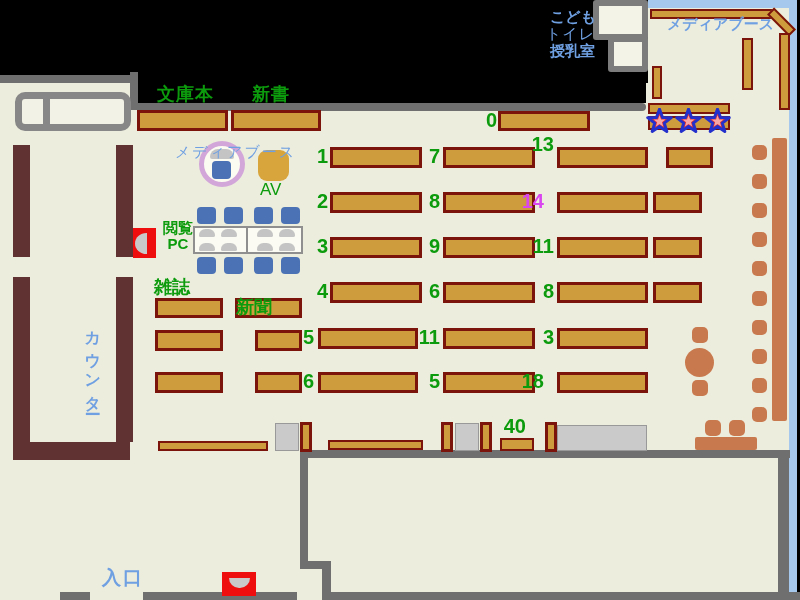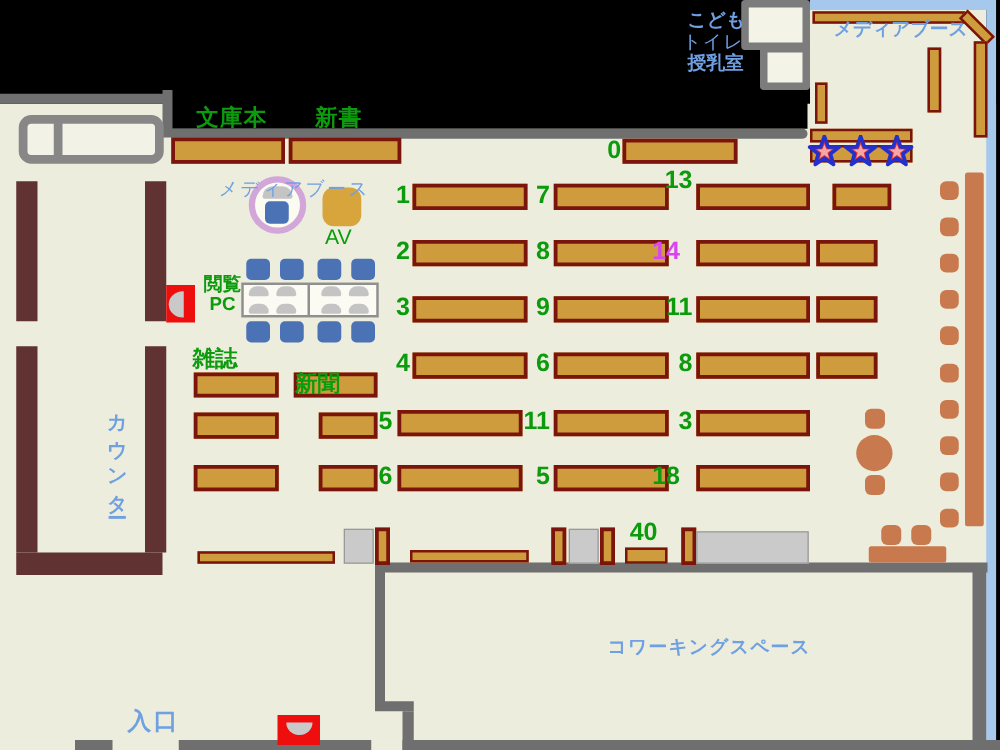--- a/index.html
+++ b/index.html
@@ -179,21 +179,20 @@
       <div class="lbl" style="left: 157px; top: 85px; font-size: 18px; font-weight: 700; color: rgb(12, 155, 12); letter-spacing: 1px;">文庫本</div>
       <div class="lbl" style="left: 252px; top: 85px; font-size: 18px; font-weight: 700; color: rgb(12, 155, 12); letter-spacing: 1px;">新書</div>
       <div class="lbl" style="left: 154px; top: 278px; font-size: 18px; font-weight: 700; color: rgb(12, 155, 12);">雑誌</div>
       <div class="lbl" style="left: 236px; top: 278px; font-size: 18px; font-weight: 700; color: rgb(12, 155, 12); margin-top: 20px;">新聞</div>
       <div class="lbl" style="left: 260px; top: 181px; font-size: 17px; font-weight: 400; color: rgb(12, 155, 12); text-align: center;">AV</div>
       <div class="lbl" style="left: 163px; top: 220px; font-size: 15px; font-weight: 700; color: rgb(12, 155, 12); text-align: center;">閲覧
 PC</div>
       <div class="lbl" style="left: 175px; top: 144px; font-size: 15px; font-weight: 400; color: rgb(111, 160, 226); letter-spacing: 2px;">メディアブース</div>
       <div class="lbl" style="left: 84px; top: 320px; font-size: 16px; font-weight: 600; color: rgb(111, 160, 226); letter-spacing: 3px; writing-mode: vertical-rl;">カウンター</div>
       <div class="lbl" style="left: 102px; top: 568px; font-size: 19px; font-weight: 700; color: rgb(111, 160, 226); letter-spacing: 2px;">入口</div>
-      <div class="lbl" style="left: 486px; top: 510px; font-size: 15px; font-weight: 600; color: rgb(111, 160, 226); letter-spacing: 1px;">コワーキングスペース</div>
       <div class="lbl" style="left: 550px; top: 9px; font-size: 15px; font-weight: 700; color: rgb(111, 160, 226);">こども</div>
       <div class="lbl" style="left: 546px; top: 26px; font-size: 15px; font-weight: 400; color: rgb(111, 160, 226); letter-spacing: 1px;">トイレ</div>
       <div class="lbl" style="left: 550px; top: 43px; font-size: 15px; font-weight: 700; color: rgb(111, 160, 226);">授乳室</div>
       <div class="lbl" style="left: 667px; top: 16px; font-size: 15px; font-weight: 600; color: rgb(111, 160, 226);">メディアブース</div>
       <div class="num" style="right: 303px; top: 110px; color: rgb(12, 155, 12);">0</div>
       <div class="num" style="right: 472px; top: 146px; color: rgb(12, 155, 12);">1</div>
       <div class="num" style="right: 472px; top: 191px; color: rgb(12, 155, 12);">2</div>
       <div class="num" style="right: 472px; top: 236px; color: rgb(12, 155, 12);">3</div>
       <div class="num" style="right: 472px; top: 281px; color: rgb(12, 155, 12);">4</div>
       <div class="num" style="right: 486px; top: 327px; color: rgb(12, 155, 12);">5</div>

